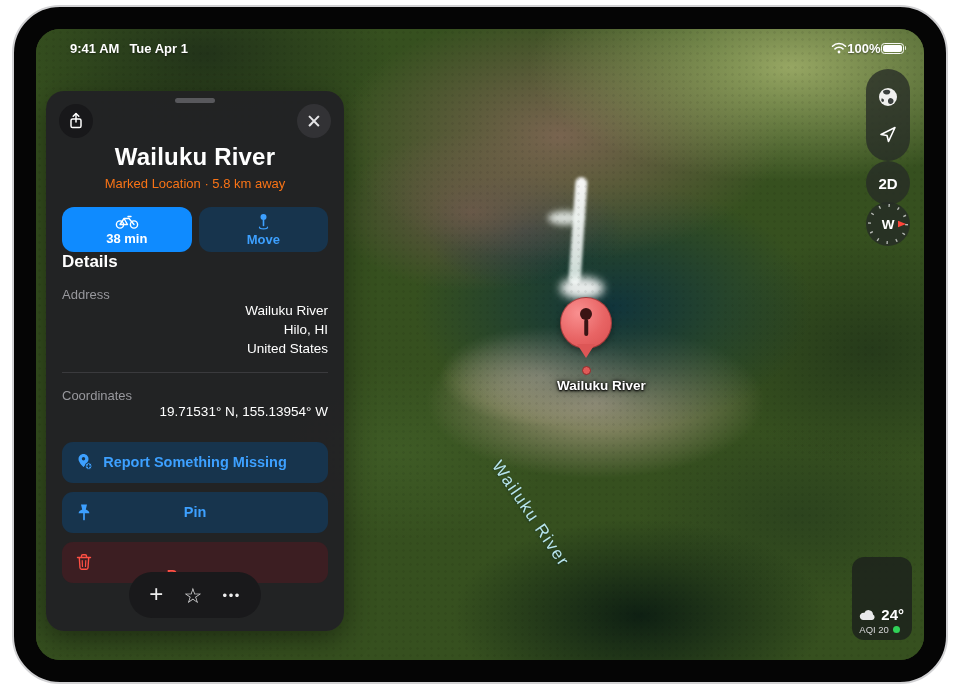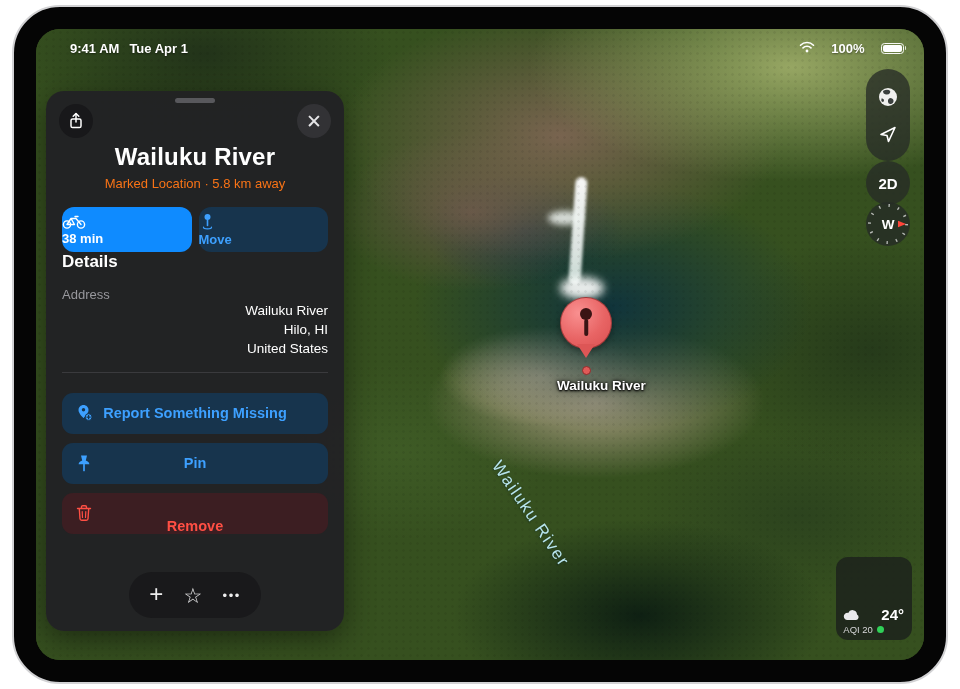--- a/index.html
+++ b/index.html
@@ -67,21 +67,21 @@
   .pin-label { margin-top:3px; color:#fff; font-size:13.5px; font-weight:bold;
     text-shadow:0 0 3px #000, 0 1px 2px #000, 0 0 6px rgba(0,0,0,.8);
     white-space:nowrap; }
 
   
   .status-bar { position:absolute; left:0; right:0; top:9px; height:20px;
     display:flex; justify-content:space-between; align-items:center;
     padding:0 18px; color:#fff; font-size:13px; font-weight:bold;
     text-shadow:0 1px 2px rgba(0,0,0,.45); z-index:30; }
   .status-left { display:flex; gap:10px;margin-left:16px; }
-  .status-right { display:flex; gap:16px; }
+  .status-right { display:flex; align-items:center; gap:0; }
   .battery-body { position:relative; width:23px; height:11px;
     border:1px solid rgba(255,255,255,.95); border-radius:3.5px; }
   .battery-fill { position:absolute; inset:1px; background:#fff; border-radius:2px; }
   .battery-tip { width:1.5px; height:4px; background:rgba(255,255,255,.8);
     border-radius:0 2px 2px 0; margin-left:1px; }
 
   
   .card { position:absolute; left:10px; top:62px; width:298px; height:540px;
     background:rgba(34,34,36,.97); border-radius:18px; z-index:20;
     box-shadow:0 8px 30px rgba(0,0,0,.45); padding:0 16px; }
@@ -91,21 +91,21 @@
     display:flex; align-items:center; justify-content:center; }
   .share-btn { left:13px; background:#18181a; }
   .close-btn { right:13px; background:#323235; color:#e6e6e8; font-size:19px;
     line-height:1; }
   .card-title { margin-top:52px; text-align:center; color:#fff; font-size:24px;
     font-weight:bold; letter-spacing:.2px; }
   .card-subtitle { margin-top:5px; text-align:center; color:#f97316; font-size:13px; }
 
   .quick-actions { display:flex; gap:7px; margin-top:16px; }
   .qa-btn { flex:1; height:45px; border-radius:12px; background:#17344d;
-    display:flex; flex-direction:column; justify-content:center;
+    display:flex; flex-direction:column; align-items:center; justify-content:center;
     gap:2px; color:#3da0ff; font-size:13px; font-weight:bold; }
   .qa-btn.primary { background:#0f8bff; color:#fff; }
 
   .details-heading { color:#fff; font-size:17px; font-weight:bold; }
   .detail-row { display:flex; justify-content:space-between; margin-top:14px;flex-direction:column; }
   .detail-label { color:#98989d; font-size:13px; padding-top:1px; }
   .detail-value { color:#fff; font-size:13.5px; text-align:right; line-height:1.4; }
   .hairline { height:1px; background:#3a3a3d; margin-top:13px; }
 
   .list-actions { margin-top:20px; display:flex; flex-direction:column; gap:9px; }
@@ -131,21 +131,21 @@
     align-items:center; justify-content:space-evenly; }
   .ctrl-circle { width:44px; height:44px; border-radius:50%;
     background:rgba(38,44,38,.78); display:flex; align-items:center;
     justify-content:center; color:#fff; font-size:15px; font-weight:bold; }
   .compass { width:46px; height:46px; margin-top:-4px; }
 
   
   .weather { position:absolute; right:12px; bottom:20px; z-index:25;
     background:rgba(28,33,28,.82); border-radius:12px; padding:5px 8px 5px 7px;
     color:#fff; }
-  .weather-row1 { display:flex; align-items:center; gap:21px;
+  .weather-row1 { display:flex; align-items:center; gap:5px;
     font-size:15px; font-weight:bold;margin-top:44px; }
   .weather-row2 { display:flex; align-items:center; gap:4px; margin-top:1px;
     font-size:9.5px; color:#d6d6d8; }
   .aqi-dot { width:7px; height:7px; border-radius:50%; background:#30d158; }
 
   svg { display:block; }
 </style>
 </head>
 <body>
 
@@ -236,20 +236,24 @@
 
       <div class="detail-row">
         <div class="detail-label">Address</div>
         <div class="detail-value">
           <div>Wailuku River</div>
           <div>Hilo, HI</div>
           <div>United States</div>
         </div>
       </div>
       <div class="hairline"></div>
+      <div class="detail-row">
+        <div class="detail-label">Coordinates</div>
+        <div class="detail-value">19.71531° N, 155.13954° W</div>
+      </div>
 
       <div class="list-actions">
         <div class="list-btn">
           <span class="btn-icon">
             <svg width="19" height="19" viewBox="0 0 19 19">
               <path d="M8.5 1.5 C5.7 1.5 3.5 3.7 3.5 6.4 C3.5 10 8.5 14.5 8.5 14.5 C8.5 14.5 13.5 10 13.5 6.4 C13.5 3.7 11.3 1.5 8.5 1.5 Z" fill="#3da0ff"></path>
               <circle cx="8.5" cy="6.2" r="1.7" fill="#17344d"></circle>
               <circle cx="13.6" cy="13.6" r="3.4" fill="#3da0ff" stroke="#17344d" stroke-width="1"></circle>
               <line x1="13.6" y1="11.9" x2="13.6" y2="15.3" stroke="#17344d" stroke-width="1.2" stroke-linecap="round"></line>
               <line x1="11.9" y1="13.6" x2="15.3" y2="13.6" stroke="#17344d" stroke-width="1.2" stroke-linecap="round"></line>

